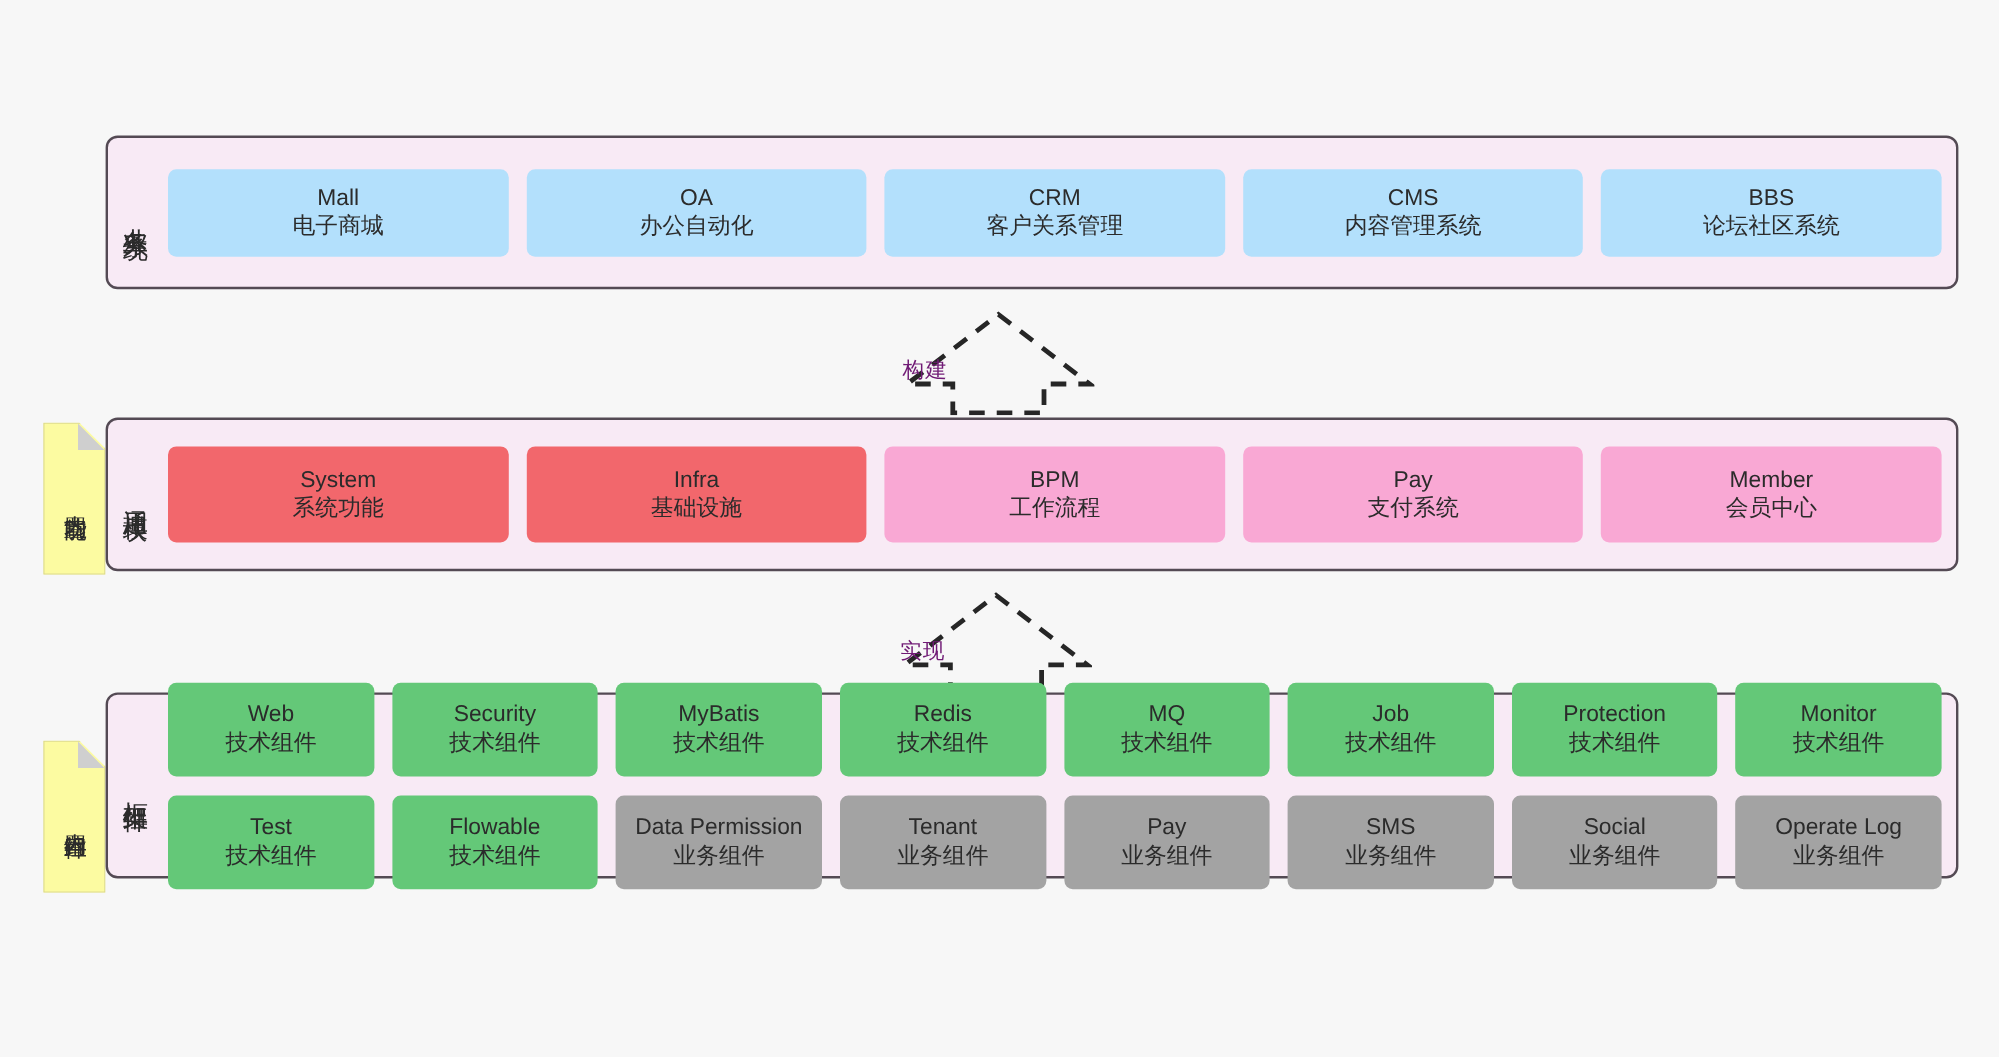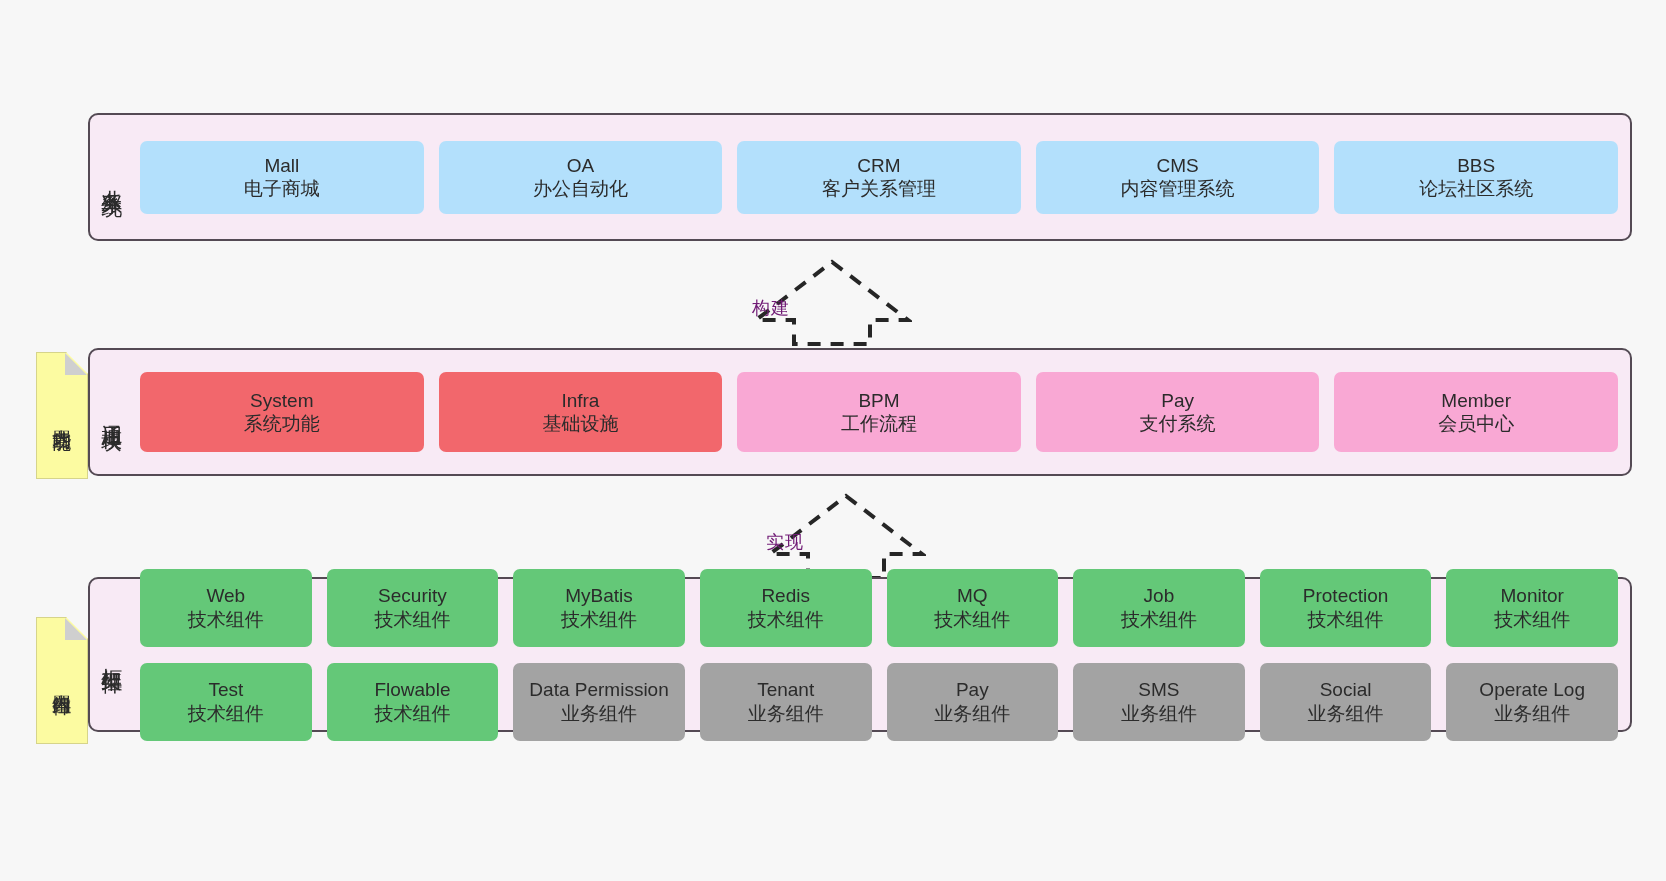--- a/index.html
+++ b/index.html
@@ -172,21 +172,21 @@
     color: #701a75;
     letter-spacing: 1px;
   }
   #arrow-build {
     left: 752px;
     top: 258px;
     width: 160px;
     height: 88px;
   }
   #arrow-impl {
-    left: 766px;
+    left: 750px;
     top: 492px;
     width: 160px;
     height: 88px;
   }
 </style>
 </head>
 <body>
 
 <div id="canvas">
 

